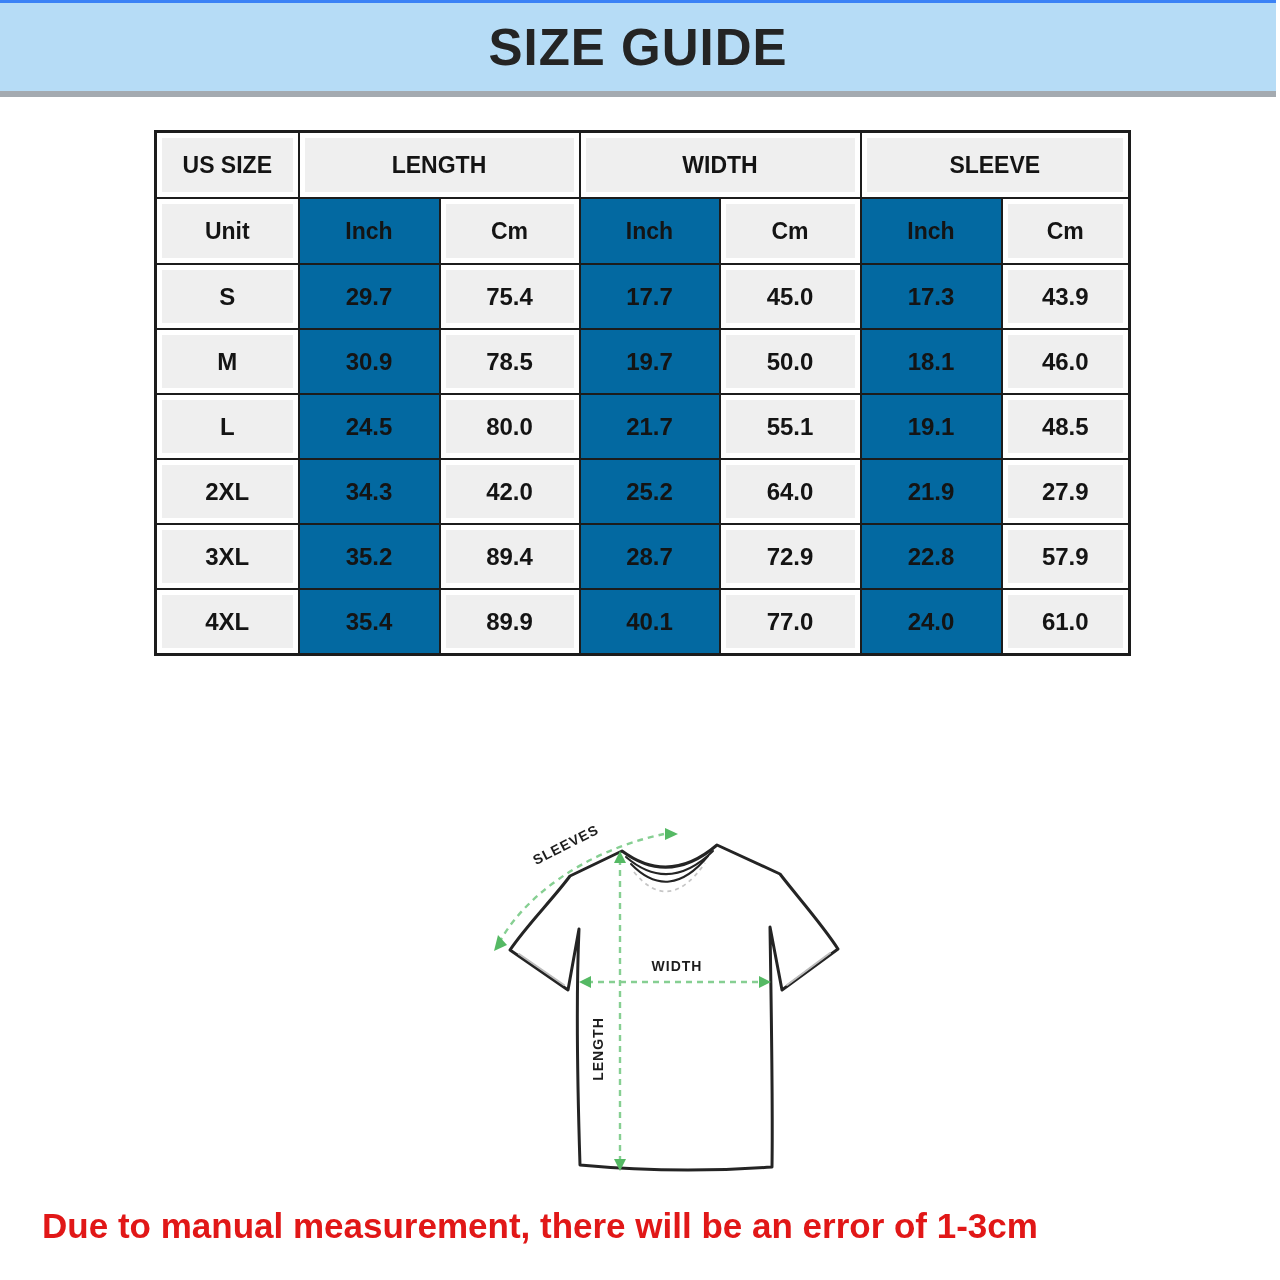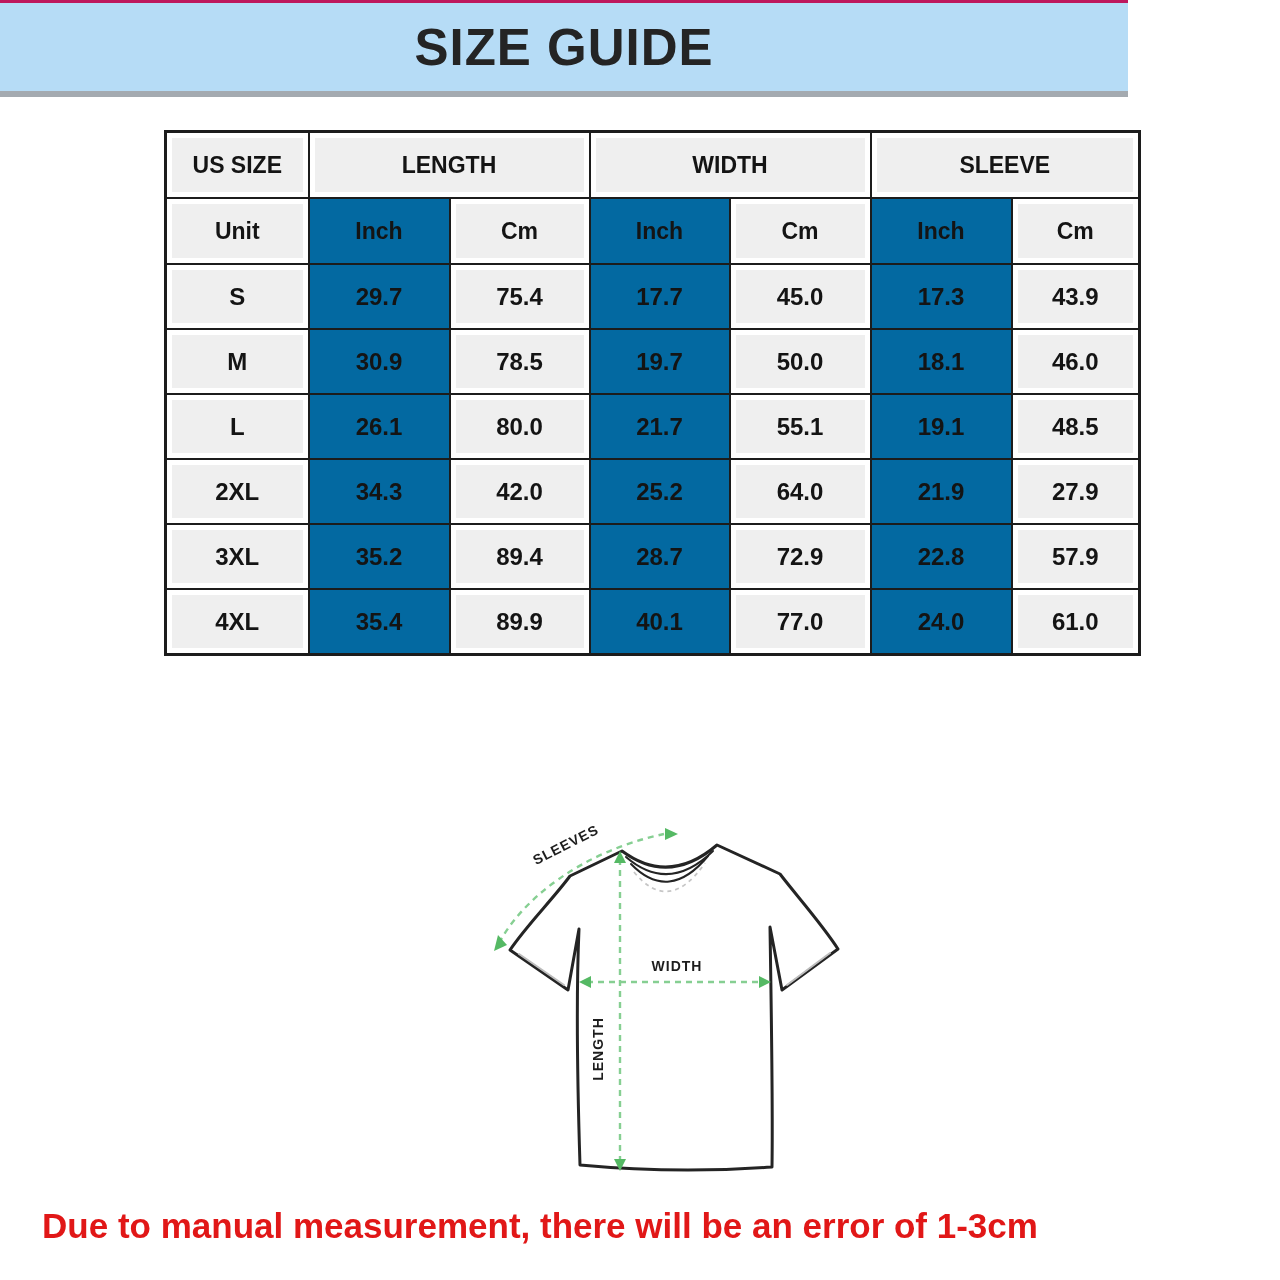--- a/index.html
+++ b/index.html
@@ -12,33 +12,33 @@
     --note-red:#e11717;
     --ink:#1d1d1d;
   }
   html,body{margin:0;padding:0;}
   body{
     width:1280px;height:1280px;position:relative;overflow:hidden;
     background:#ffffff;font-family:"Liberation Sans",sans-serif;color:var(--ink);
   }
   
   .banner{
-    position:absolute;top:0;left:0;width:1128px;height:97px;
+    position:absolute;top:0;left:0;width:1276px;height:97px;
     background:var(--header-bg);
-    border-top:3px solid #be185d;
+    border-top:3px solid #3b82f6;
     border-bottom:6px solid var(--header-divider);
     box-sizing:border-box;
     display:flex;align-items:center;justify-content:center;
   }
   .banner h1{
     margin:0;font-size:51px;font-weight:800;letter-spacing:1px;color:#242424;
   }
   
   table.size{
-    position:absolute;left:164px;top:130px;width:974px;
+    position:absolute;left:154px;top:130px;width:974px;
     border-collapse:collapse;table-layout:fixed;
     border:3px solid var(--line-black);
   }
   table.size th,table.size td{
     border:2px solid var(--line-black);
     text-align:center;vertical-align:middle;
     font-weight:700;color:#141414;
     padding:0;
   }
   table.size th{font-size:23px;height:64px;}
@@ -108,21 +108,21 @@
     <td class="g">M</td>
     <td class="w">30.9</td>
     <td class="g">78.5</td>
     <td class="w">19.7</td>
     <td class="g">50.0</td>
     <td class="w">18.1</td>
     <td class="g">46.0</td>
   </tr>
       <tr>
     <td class="g">L</td>
-    <td class="w">26.1</td>
+    <td class="w">24.5</td>
     <td class="g">80.0</td>
     <td class="w">21.7</td>
     <td class="g">55.1</td>
     <td class="w">19.1</td>
     <td class="g">48.5</td>
   </tr>
       <tr>
     <td class="g">2XL</td>
     <td class="w">34.3</td>
     <td class="g">42.0</td>

